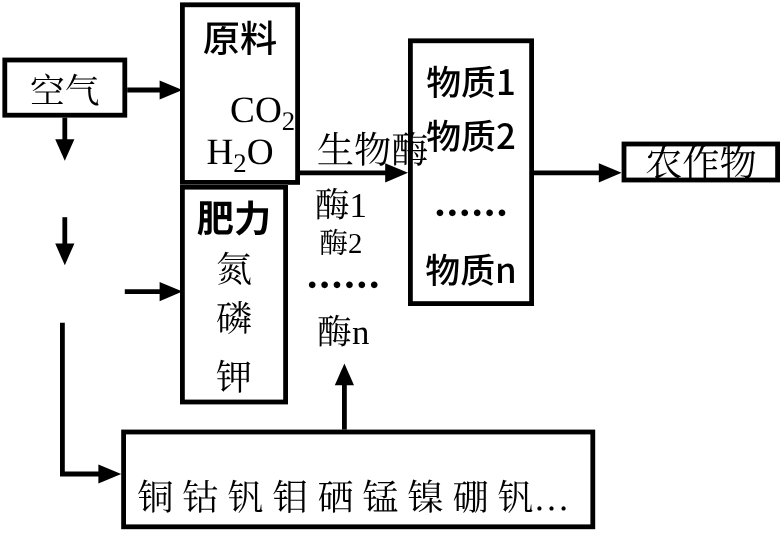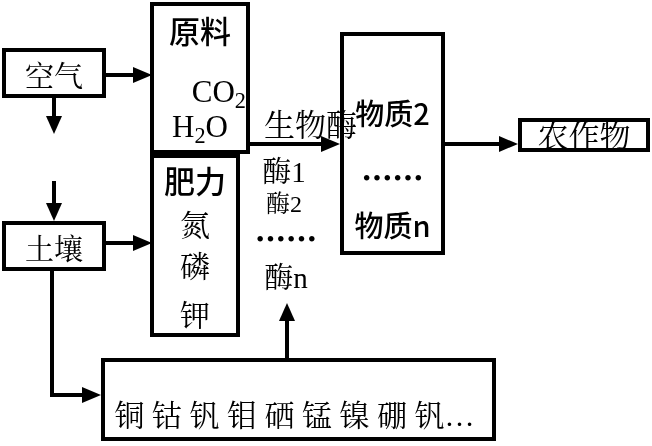--- a/index.html
+++ b/index.html
@@ -54,38 +54,36 @@
       <polyline points="52,269 52,395 86,395" fill="none"></polyline>
       <polygon points="101,395 82,387 82,403" stroke="none"></polygon>
     </g>
   </svg>
 
   <div class="box serif" style="left:2px;top:48px;width:104px;height:50px;font-size:29px;padding-top:3px;">
     <span>空气</span>
   </div>
 
 
-  <div class="box serif" style="left:2px;top:221px;width:104px;height:50px;font-size:29px;padding-top:3px;">
-    <span>土壤</span>
-  </div>
 
   <div class="box" style="left:150px;top:2px;width:100px;height:152px;display:block;">
     <div class="row boldcn" style="top:8px;font-size:31px;">原料</div>
     <div class="row serif" style="top:70px;font-size:31px;text-align:right;"><span>CO</span><sub>2</sub><span></span></div>
     <div class="row serif" style="top:105px;font-size:31px;"><span>H</span><sub>2</sub><span>O</span></div>
   </div>
 
   <div class="box" style="left:150px;top:154px;width:90px;height:183px;display:block;">
-    <div class="row boldcn" style="top:6px;font-size:31px;">肥力</div>
+    <div class="row boldcn" style="top:6px;font-size:31px;font-weight:bold;">肥力</div>
     <div class="row serif" style="top:53px;font-size:30px;">氮</div>
     <div class="row serif" style="top:94px;font-size:30px;">磷</div>
     <div class="row serif" style="top:143px;font-size:30px;">钾</div>
   </div>
 
   <div class="box" style="left:340px;top:32px;width:105px;height:223px;display:block;">
+    <div class="row boldcn" style="top:17px;font-size:29px;">物质1</div>
     <div class="row boldcn" style="top:62px;font-size:29px;">物质2</div>
     <div class="row boldcn dots" style="top:124px;font-size:29px;">……</div>
     <div class="row boldcn" style="top:174px;font-size:29px;">物质n</div>
   </div>
 
   <div class="box serif" style="left:518px;top:118px;width:132px;height:34px;font-size:31px;padding-bottom:3px;">
     <span>农作物</span>
   </div>
 
   <div class="box" style="left:101px;top:358px;width:395px;height:83px;display:block;text-align:center;">

